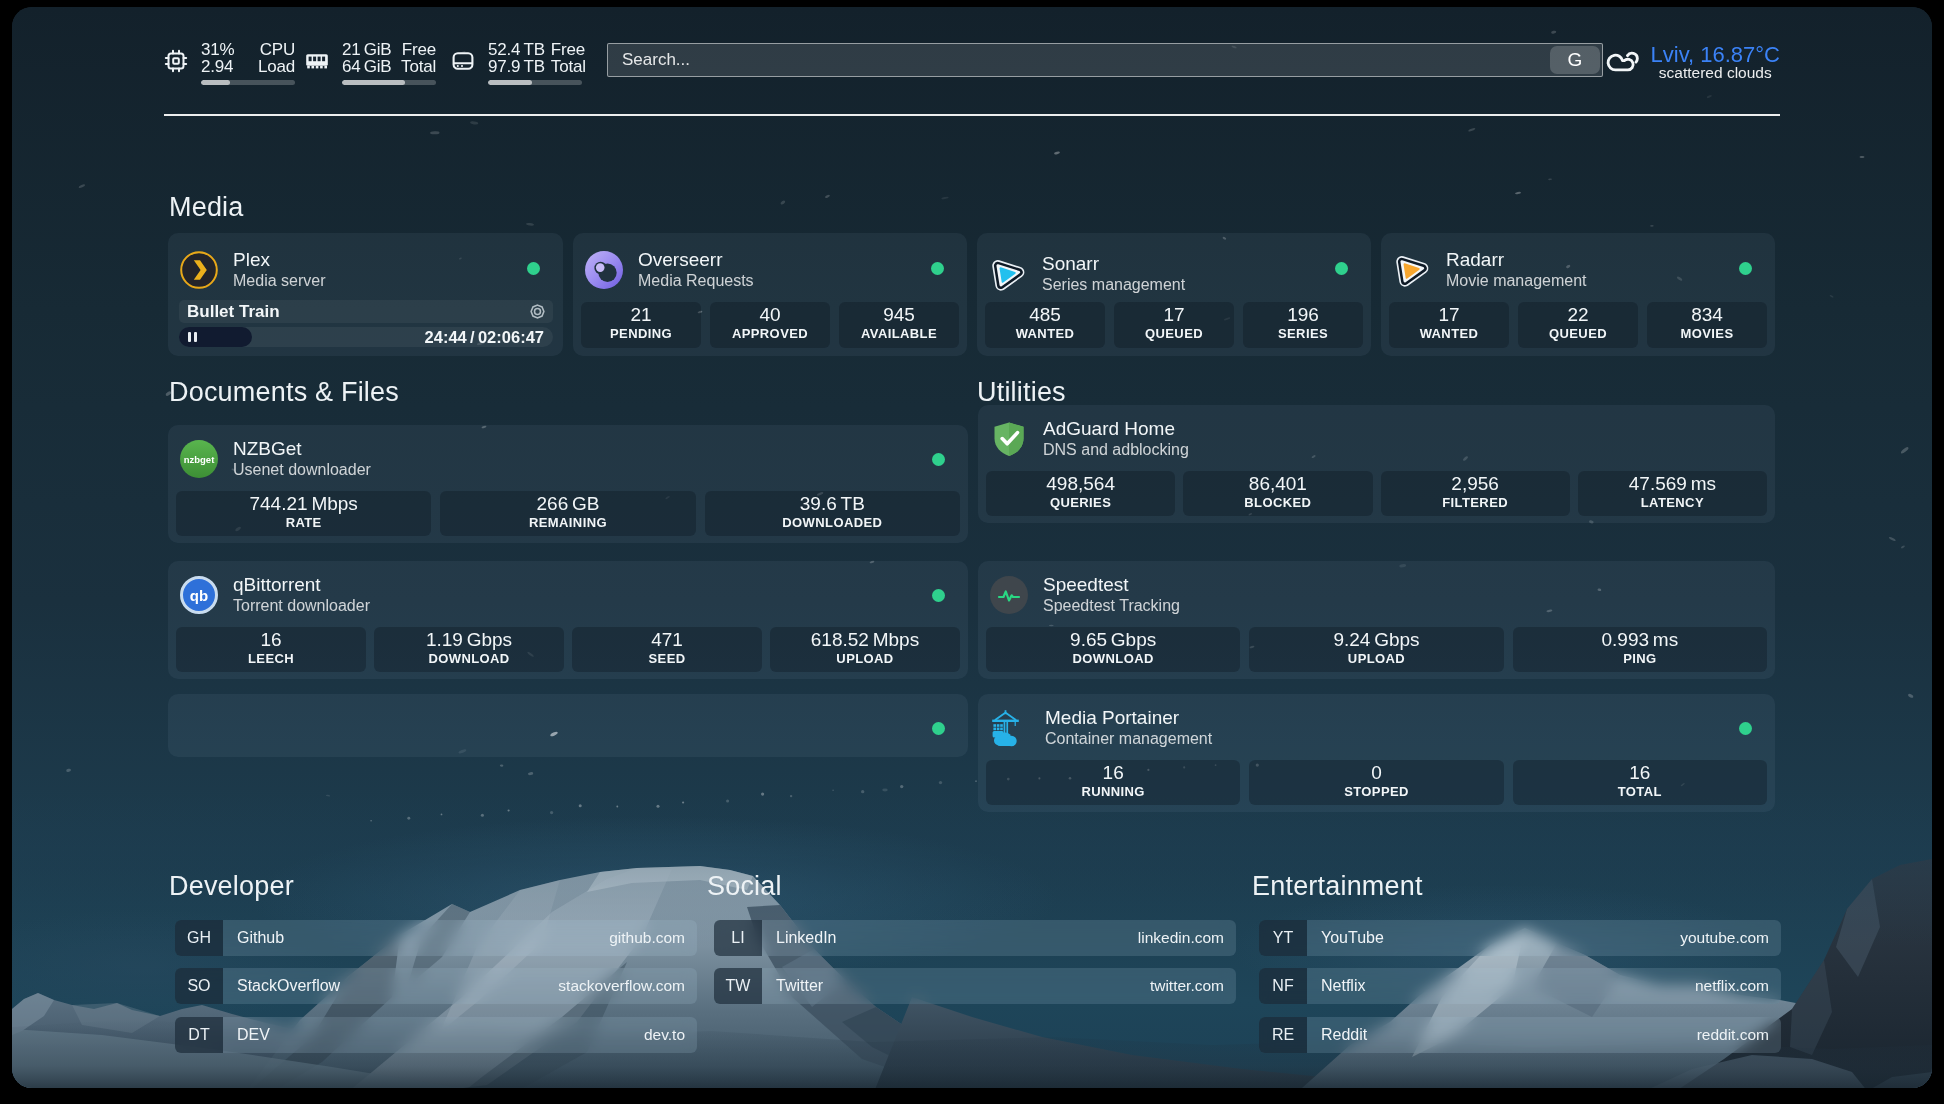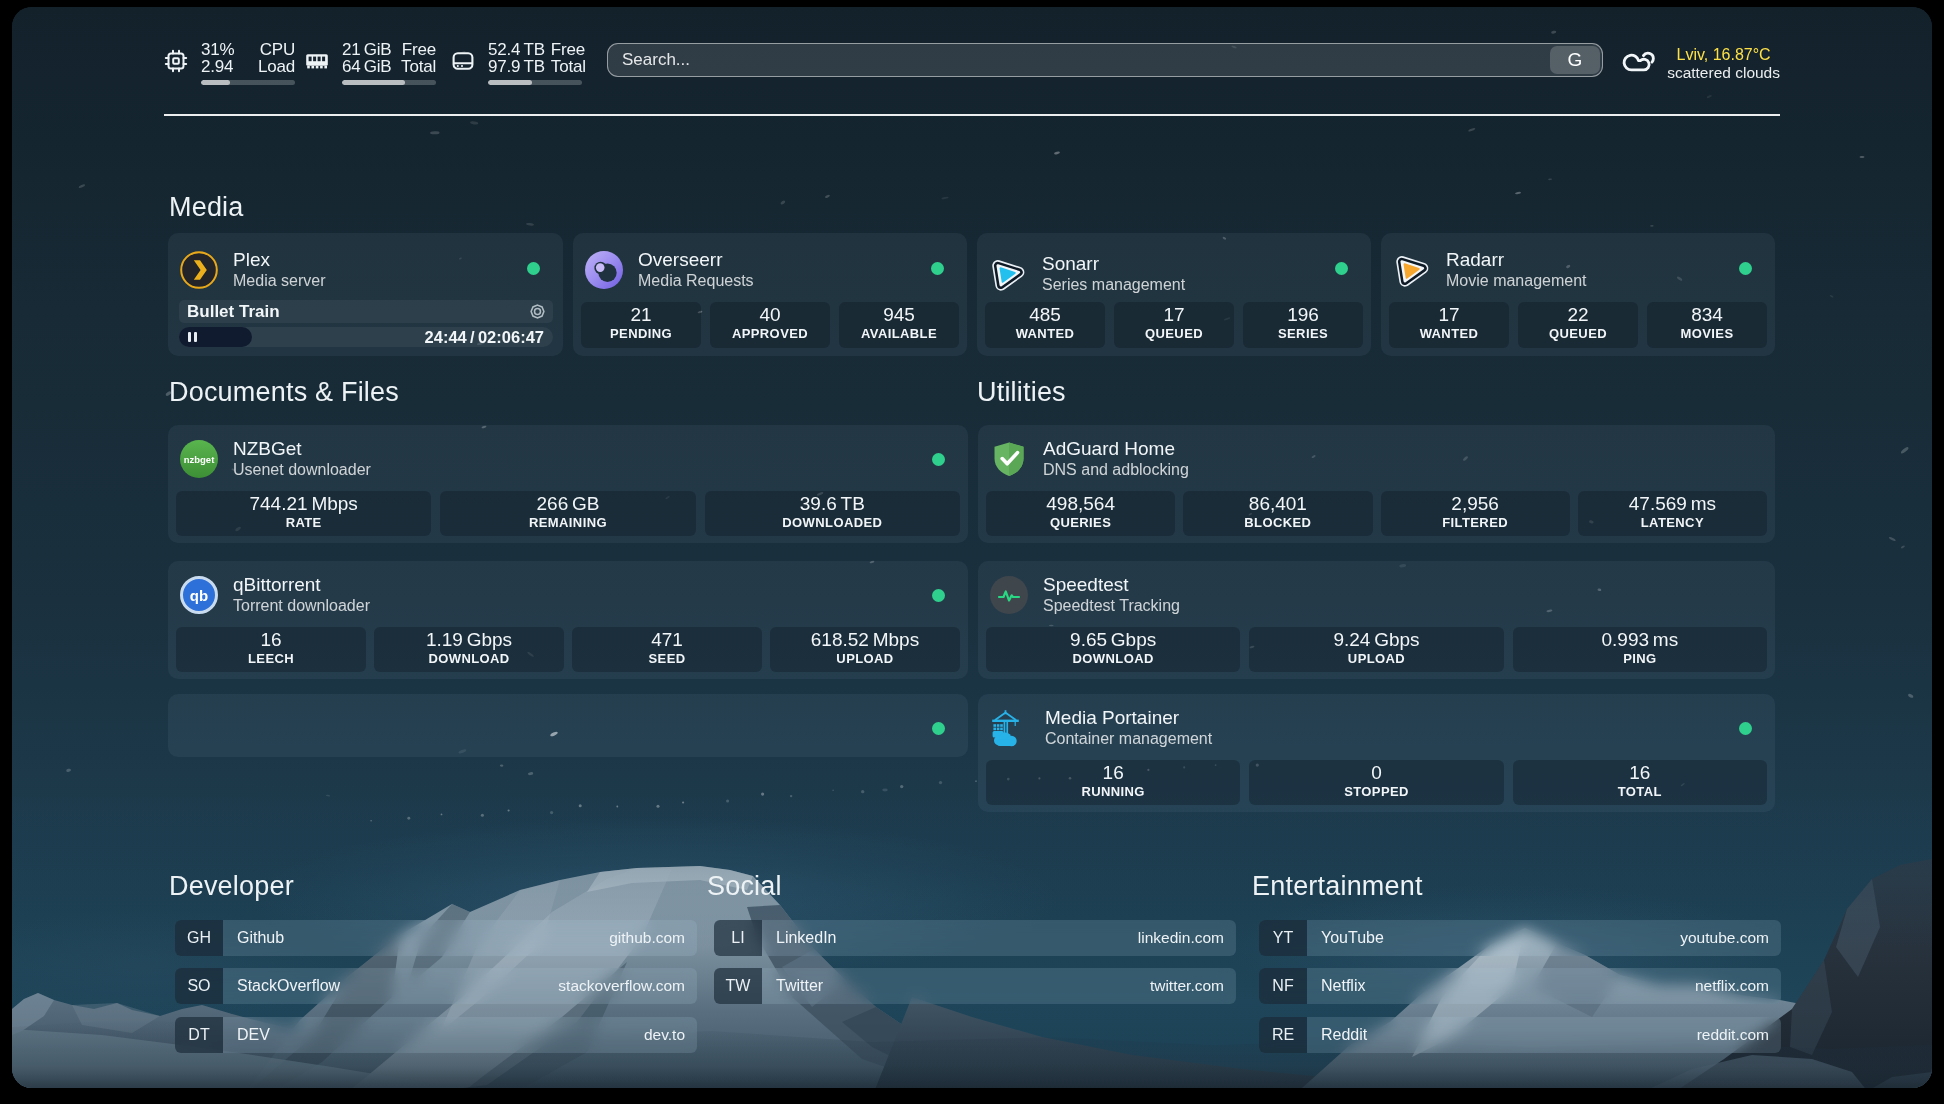--- a/index.html
+++ b/index.html
@@ -31,29 +31,29 @@
   .slab{font-size:13px;font-weight:700;line-height:15px;letter-spacing:0.4px;color:#f2f6f8;}
   
   .rw{position:absolute;top:34px;display:flex;align-items:flex-start;}
   .ricon{width:24px;height:24px;margin-top:8px;}
   .rtx{margin-left:13px;width:94px;}
   .rrow{display:flex;justify-content:space-between;font-size:17px;line-height:17px;font-weight:400;color:#eef3f6;white-space:nowrap;letter-spacing:-0.2px;}
   .rrow span+span{margin-left:6px;}
   .rbar{margin-top:5px;height:5px;border-radius:3px;background:rgba(255,255,255,0.22);overflow:hidden;}
   .rbar i{display:block;height:100%;border-radius:3px;background:rgba(255,255,255,0.62);}
   .search{position:absolute;left:595px;top:36px;width:996px;height:34px;box-sizing:border-box;
-     border:1.5px solid rgba(255,255,255,0.5);border-radius:11px;background:rgba(255,255,255,0.12);
+     border:1.5px solid rgba(255,255,255,0.5);border-radius:2px;background:rgba(255,255,255,0.12);
      display:flex;align-items:center;}
   .search .ph{margin-left:14px;font-size:17px;color:rgba(255,255,255,0.88);}
   .gbtn{position:absolute;right:2px;top:2px;bottom:2px;width:50px;border-radius:7px;
      background:rgba(255,255,255,0.18);display:flex;align-items:center;justify-content:center;
      font-size:19px;color:#fff;}
   .weather{position:absolute;right:152px;top:38px;display:flex;align-items:flex-start;}
   .wtx{margin-left:9px;text-align:center;}
-  .wt1{font-size:16px;line-height:19px;font-weight:500;color:#fde047;}
+  .wt1{font-size:22px;line-height:19px;font-weight:500;color:#3b82f6;}
   .wt2{font-size:15.5px;line-height:18px;font-weight:400;color:rgba(255,255,255,0.92);}
   
   .mrow{position:absolute;left:11px;right:10px;top:67px;height:23px;border-radius:5px;
      background:rgba(255,255,255,0.05);display:flex;align-items:center;}
   .mrow .mt{margin-left:8px;font-size:17px;font-weight:600;color:#f2f6f8;}
   .mrow svg{position:absolute;right:7px;top:3px;opacity:0.75;}
   .prow{position:absolute;left:11px;right:10px;top:94px;height:20px;border-radius:10px;
      background:rgba(255,255,255,0.055);}
   .pfill{position:absolute;left:0;top:0;width:73px;height:20px;border-radius:10px;background:#111b30;}
   .pfill:before,.pfill:after{content:"";position:absolute;top:5px;width:3px;height:10px;border-radius:1px;background:#e9eef2;}
@@ -515,21 +515,21 @@
             <div class="sval">618.52 Mbps</div>
             <div class="slab">UPLOAD</div>
           </div>
       </div>
     </div>
 
     <div class="card" style="left:156px;top:687px;width:800px;height:63px;">
       <div class="dot" style="top:28px;"></div>
     </div>
 
-    <div class="card" style="left:966px;top:418px;width:797px;height:118px;">
+    <div class="card" style="left:966px;top:398px;width:797px;height:118px;">
       <div class="chead" style="top:13px;">
         <svg class="cicon" viewBox="0 0 38 38">
           <path d="M19 2.5 L33.5 6.8 V18.2 C33.5 27.2 27 33.2 19 36 C11 33.2 4.5 27.2 4.5 18.2 V6.8 Z" fill="#67b463"></path>
           <path d="M19 2.5 L33.5 6.8 V18.2 C33.5 27.2 27 33.2 19 36 Z" fill="#5aa855"></path>
           <path d="M12.2 18.6 l5 5.2 L27.5 12.6" fill="none" stroke="#fff" stroke-width="3.6" stroke-linecap="round" stroke-linejoin="round"></path>
         </svg>
         <div class="ctxt">
             <div class="ct1">AdGuard Home</div>
             <div class="ct2">DNS and adblocking</div>
           </div>

